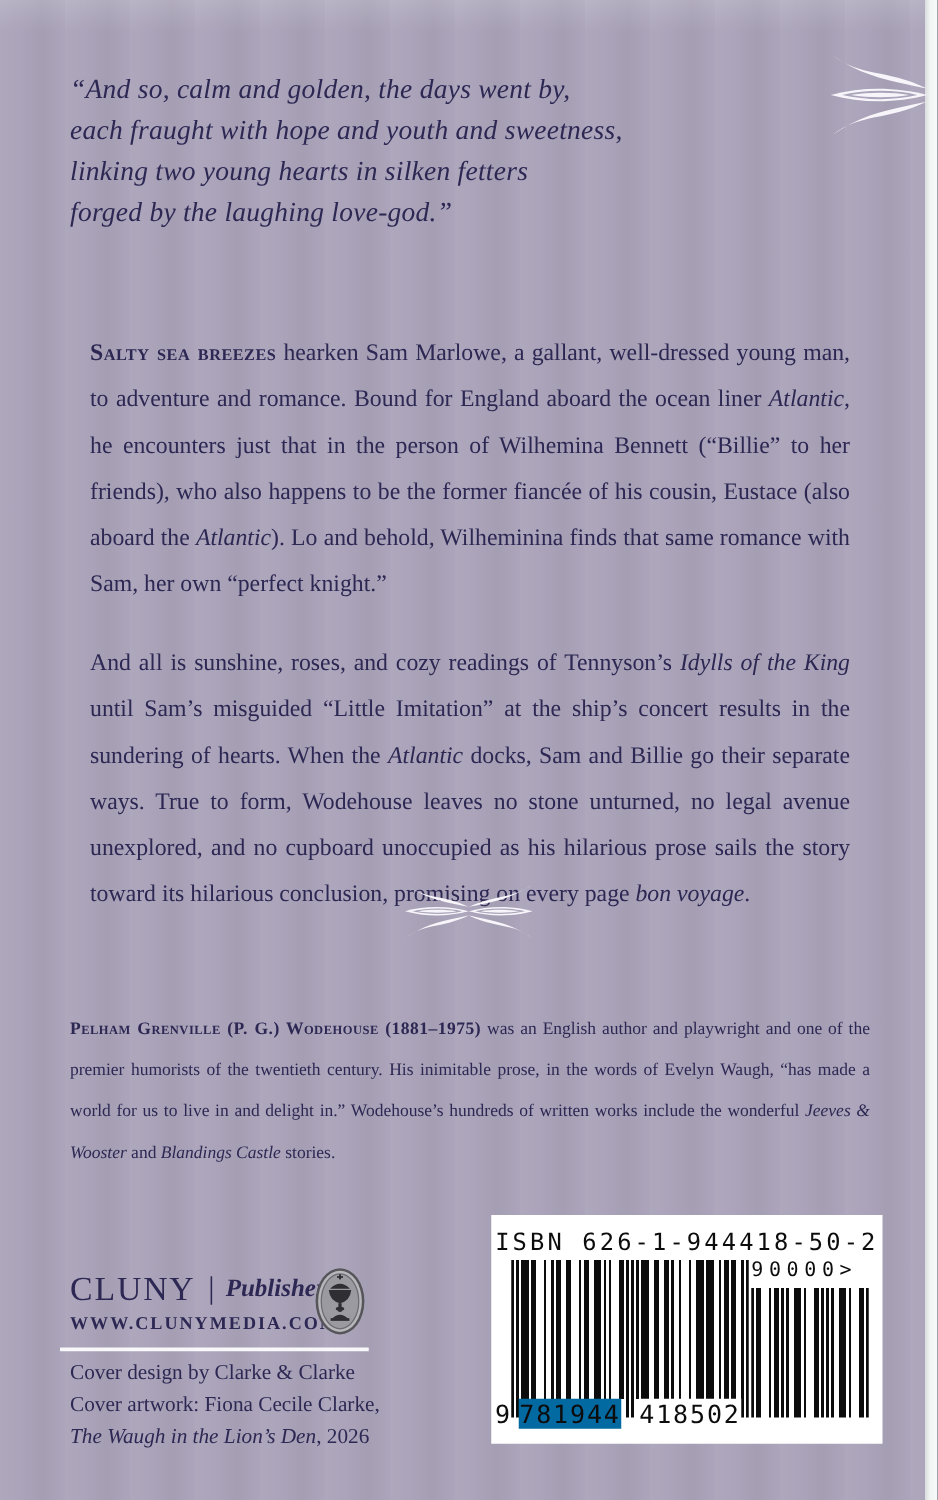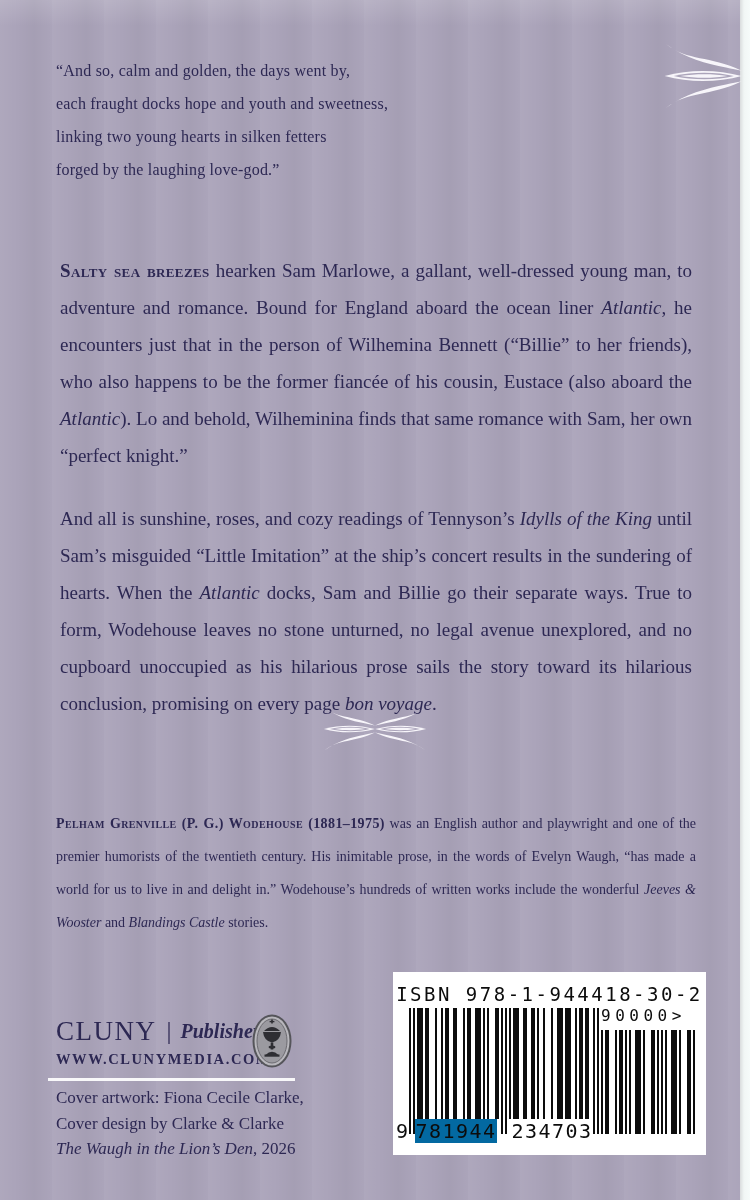--- a/index.html
+++ b/index.html
@@ -16,34 +16,34 @@
     font-family:"Liberation Serif","DejaVu Serif",serif;
     color:#2d2853;
   }
   .edge-strip{
     position:absolute;top:0;right:0;width:10px;height:1200px;
     background:linear-gradient(90deg,#d9dcdd 0%, #f1f6f5 40%, #f6fbfa 100%);
   }
   
   .pull-quote{
     position:absolute;left:56px;top:54px;width:620px;
-    font-size:16px;line-height:33px;
+    font-style:italic;font-size:22px;line-height:33px;
     letter-spacing:.2px;
   }
   
   .leaf-top{position:absolute;left:663px;top:42px;width:79px;height:68px;}
   .divider{position:absolute;left:0;top:706px;width:750px;display:flex;justify-content:center;align-items:center;}
   .divider svg{width:52px;height:46px;}
   .divider svg.mirror{transform:scaleX(-1);}
   .leaf-fill{fill:#f7f5fa;}
   .leaf-bg{fill:#aba4ba;}
   
   .synopsis{position:absolute;left:56px;top:248px;width:640px;
     font-size:19px;line-height:37px;text-align:justify;}
-  .synopsis p{margin:4px;font-family:Liberation Serif, serif;}
+  .synopsis p{margin:16px;font-family:Liberation Serif, serif;}
   .synopsis p + p{margin-top:26px;}
   .bio{position:absolute;left:56px;top:793px;width:640px;
     font-size:14px;line-height:33px;text-align:justify;}
   .seg-i{font-style:italic;}
   .seg-sc{font-variant:small-caps;font-weight:bold;letter-spacing:.4px;}
   
   .publisher{position:absolute;left:56px;top:1016px;}
   .pub-row{display:flex;align-items:center;}
   .pub-name{font-size:27px;letter-spacing:1.5px;}
   .pub-pipe{font-size:25px;font-weight:200;margin:0 9px 0 10px;transform:translateY(-1px);}
@@ -88,21 +88,21 @@
 <div class="cover">
 
   <div class="edge-strip"></div>
 
   <svg class="leaf-top" viewBox="0 0 120 104">
     <use href="#leaf-motif"></use>
   </svg>
 
   <div class="pull-quote">
     <div>“And so, calm and golden, the days went by,</div>
-    <div>each fraught docks hope and youth and sweetness,</div>
+    <div>each fraught with hope and youth and sweetness,</div>
     <div>linking two young hearts in silken fetters</div>
     <div>forged by the laughing love-god.”</div>
   </div>
 
   <div class="synopsis">
     <p><span class="seg-sc">Salty sea breezes</span><span> hearken Sam Marlowe, a gallant, well-dressed young man, to adventure and romance. Bound for England aboard the ocean liner </span><span class="seg-i">Atlantic</span><span>, he encounters just that in the person of Wilhemina Bennett (“Billie” to her friends), who also happens to be the former fiancée of his cousin, Eustace (also aboard the </span><span class="seg-i">Atlantic</span><span>). Lo and behold, Wilheminina finds that same romance with Sam, her own “perfect knight.”</span></p>
     <p><span>And all is sunshine, roses, and cozy readings of Tennyson’s </span><span class="seg-i">Idylls of the King</span><span> until Sam’s misguided “Little Imitation” at the ship’s concert results in the sundering of hearts. When the </span><span class="seg-i">Atlantic</span><span> docks, Sam and Billie go their separate ways. True to form, Wodehouse leaves no stone unturned, no legal avenue unexplored, and no cupboard unoccupied as his hilarious prose sails the story toward its hilarious conclusion, promising on every page </span><span class="seg-i">bon voyage</span><span>.</span></p>
   </div>
 
   <div class="divider">
@@ -137,27 +137,27 @@
       <rect x="18.7" y="28.5" width="2.6" height="7"></rect>
       <ellipse cx="20" cy="33" rx="3.4" ry="1.6"></ellipse>
       <path d="M13.5,41 Q20,34.5 26.5,41 Z"></path>
       <rect x="12.5" y="40.5" width="15" height="2.2"></rect>
     </g>
   </svg>
 
   <div class="rule"></div>
 
   <div class="credits">
+    <div>Cover design by Clarke &amp; Clarke</div>
     <div>Cover artwork: Fiona Cecile Clarke,</div>
-    <div>Cover design by Clarke &amp; Clarke</div>
     <div><span class="seg-i">The Waugh in the Lion’s Den</span><span>, 2026</span></div>
   </div>
 
   <div class="bc-panel">
-    <div class="bc-isbn">ISBN 978-1-944418-30-2</div>
+    <div class="bc-isbn">ISBN 626-1-944418-50-2</div>
     <div class="bc-price">90000&gt;</div>
     <div class="bc-main"><svg width="190" height="126" shape-rendering="crispEdges">
           <rect x="0" y="0" width="2" height="126" fill="#0c0c0c"></rect>
           <rect x="4" y="0" width="2" height="126" fill="#0c0c0c"></rect>
           <rect x="8" y="0" width="2" height="111" fill="#0c0c0c"></rect>
           <rect x="10" y="0" width="2" height="111" fill="#0c0c0c"></rect>
           <rect x="12" y="0" width="2" height="111" fill="#0c0c0c"></rect>
           <rect x="16" y="0" width="2" height="111" fill="#0c0c0c"></rect>
           <rect x="18" y="0" width="2" height="111" fill="#0c0c0c"></rect>
           <rect x="26" y="0" width="2" height="111" fill="#0c0c0c"></rect>
@@ -225,17 +225,17 @@
           <rect x="72" y="0" width="2" height="104" fill="#0c0c0c"></rect>
           <rect x="74" y="0" width="2" height="104" fill="#0c0c0c"></rect>
           <rect x="78" y="0" width="2" height="104" fill="#0c0c0c"></rect>
           <rect x="86" y="0" width="2" height="104" fill="#0c0c0c"></rect>
           <rect x="88" y="0" width="2" height="104" fill="#0c0c0c"></rect>
           <rect x="92" y="0" width="2" height="104" fill="#0c0c0c"></rect>
         </svg></div>
     <div class="bc-digits">
       <span class="d-lead">9</span>
       <span class="d-g1">781944</span>
-      <span class="d-g2">234703</span>
+      <span class="d-g2">418502</span>
     </div>
   </div>
 
 </div>
 
 </body></html>

